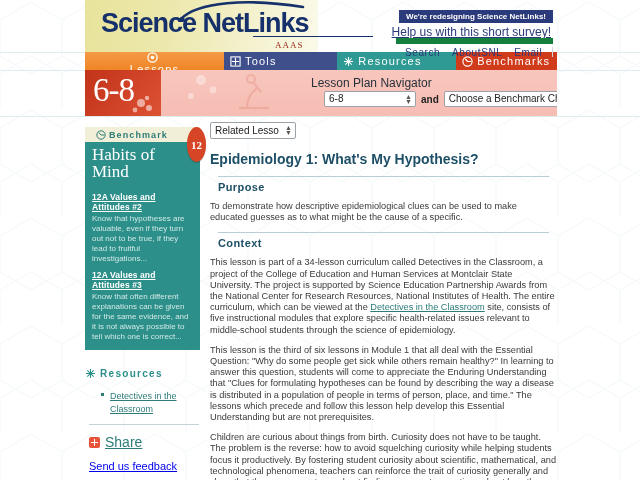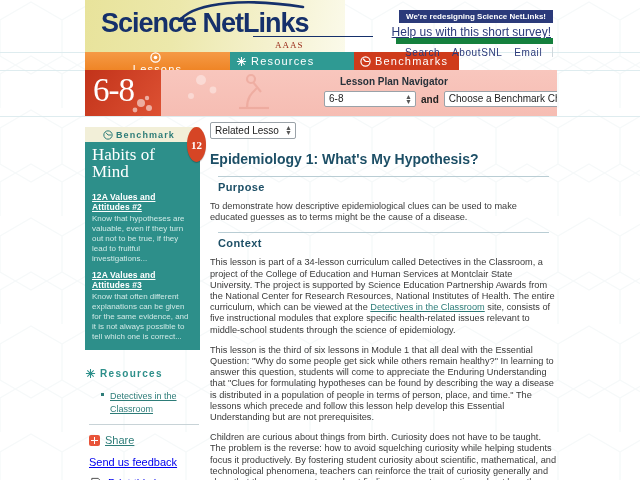--- a/index.html
+++ b/index.html
@@ -13,21 +13,21 @@
   
   #bg-hex{position:absolute;left:0;top:0;width:640px;height:480px;z-index:0;}
   #bg-lines{position:absolute;left:0;top:0;width:640px;height:480px;z-index:1;}
 
   
   #page{position:absolute;left:85px;top:0;width:472px;height:480px;z-index:3;background:transparent;}
 
   
   .masthead{position:relative;height:52px;}
   .mast-logo{
-    position:absolute;left:0;top:0;width:260px;height:52px;
+    position:absolute;left:0;top:0;width:233px;height:52px;
     background:linear-gradient(100deg,#e8e39b 0%,#ece8ab 35%,#f4f1cd 70%,#fbfaea 100%);
   }
   .logo-word{
     position:absolute;left:16px;top:8px;
     font-family:"Liberation Sans", sans-serif;
     font-weight:bold;font-size:27px;letter-spacing:-1px;
     color:#15306b;white-space:nowrap;
   }
   .logo-swoosh{position:absolute;left:92px;top:0px;}
   .logo-aaas{
@@ -79,22 +79,22 @@
   .grade-num{
     position:absolute;left:8px;top:2px;
     font-family:"Liberation Serif", serif;
     font-size:33px;color:#fff;letter-spacing:-1px;
   }
   .grade-right{
     position:absolute;left:76px;top:0;width:396px;height:46px;
     background:linear-gradient(180deg,#f8c6bd,#f6bdb3);
   }
   .lpn-label{
-    position:absolute;left:179px;top:6px;
-    font-size:10px;font-weight:bold;color:#27313a;white-space:nowrap;
+    position:absolute;left:150px;top:6px;
+    font-size:12px;font-weight:normal;color:#27313a;white-space:nowrap;
   }
   .lpn-row{position:absolute;left:163px;top:21px;display:flex;align-items:center;}
   .sel{
     -webkit-appearance:none;appearance:none;
     background:#fff;border:1px solid #9aa2a8;border-radius:2px;
     font-family:"Liberation Sans", sans-serif;font-size:10px;color:#222;
     height:16px;line-height:14px;padding:0 16px 0 4px;box-sizing:border-box;
   }
   .sel-wrap{position:relative;display:inline-block;}
   .sel-arrow{
@@ -107,21 +107,21 @@
 
   
   .cols{position:relative;width:472px;padding-top:11px;}
   .col-left{position:absolute;left:0;top:11px;width:120px;}
   .col-right{position:absolute;left:125px;top:6px;width:347px;}
 
   
   .bm-card{position:relative;width:115px;background:#2d8f8a;padding-bottom:8px;}
   .bm-head{
     height:15px;background:#f2efd8;
-    display:flex;align-items:center;padding-left:18px;box-sizing:border-box;
+    display:flex;align-items:center;padding-left:11px;box-sizing:border-box;
   }
   .bm-head-txt{font-size:9px;letter-spacing:1.1px;color:#2d7c78;font-weight:bold;}
   .bm-badge{
     position:absolute;right:-6px;top:0px;width:19px;height:35px;border-radius:50%;
     background:#d64525;color:#fff;font-family:"Liberation Serif",serif;
     font-size:11px;font-weight:bold;display:flex;align-items:center;justify-content:center;
     box-shadow:0 1px 1px rgba(0,0,0,.25);
   }
   .bm-title{
     font-family:"Liberation Serif", serif;
@@ -139,21 +139,21 @@
 
   
   .res-head{margin-top:18px;display:flex;align-items:center;}
   .res-head-txt{font-size:10px;letter-spacing:1.3px;color:#2d8f8a;font-weight:bold;}
   .res-list{margin:10px 0 0 16px;padding:0;list-style:none;}
   .res-list li{position:relative;padding-left:9px;margin-bottom:3px;}
   .res-bullet{position:absolute;left:0;top:4px;width:3px;height:3px;background:#2d7c78;}
   .res-list a{font-size:9px;color:#2d7c78;text-decoration:underline;line-height:11px;}
   .res-rule{margin:9px 0 0 4px;width:110px;height:1px;background:#c8d3d7;}
   .act-row{display:flex;align-items:center;margin-top:9px;padding-left:4px;}
-  .act-row a{font-size:11px;color:#2d7c78;text-decoration:underline;text-align:center;}
+  .act-row a{font-size:14px;color:#2d7c78;text-decoration:underline;text-align:center;}
   .share-icon{
     width:11px;height:11px;background:#e8543a;border-radius:2px;margin-right:5px;
     position:relative;flex:0 0 auto;
   }
   .share-icon:before,.share-icon:after{
     content:"";position:absolute;background:#fff;
   }
   .share-icon:before{left:5px;top:2px;width:1px;height:7px;}
   .share-icon:after{left:2px;top:5px;width:7px;height:1px;}
   .feedback-row{margin-top:10px;padding-left:4px;}
@@ -224,20 +224,27 @@
   </div>
 
   <div class="mainnav">
     <div class="navitem nav-lessons">
       <svg class="navicon" viewBox="0 0 12 12" xmlns="http://www.w3.org/2000/svg">
         <circle cx="6" cy="6" r="5" fill="none" stroke="#fff" stroke-width="1.4"></circle>
         <circle cx="6" cy="6" r="2" fill="#fff"></circle>
       </svg>
       <span>Lessons</span>
     </div>
+    <div class="navitem nav-tools">
+      <svg class="navicon" viewBox="0 0 12 12" xmlns="http://www.w3.org/2000/svg">
+        <rect x="1" y="1" width="10" height="10" fill="none" stroke="#fff" stroke-width="1.2"></rect>
+        <path d="M6 2 V10 M2 6 H10" stroke="#fff" stroke-width="1.2"></path>
+      </svg>
+      <span>Tools</span>
+    </div>
     <div class="navitem nav-resources">
       <svg class="navicon" viewBox="0 0 12 12" xmlns="http://www.w3.org/2000/svg">
         <g stroke="#fff" stroke-width="1.1">
           <path d="M6 1 V11 M1 6 H11 M2.5 2.5 L9.5 9.5 M9.5 2.5 L2.5 9.5"></path>
         </g>
         <circle cx="6" cy="6" r="1.8" fill="#fff"></circle>
       </svg>
       <span>Resources</span>
     </div>
     <div class="navitem nav-benchmarks">
@@ -365,21 +372,21 @@
           <select class="sel sel-related">
             <option>Related Lessons</option>
           </select>
           <span class="sel-arrow">▲<br>▼</span>
         </span>
       </div>
 
       <h1 class="lesson-title">Epidemiology 1: What's My Hypothesis?</h1>
 
       <h2 class="sec">Purpose</h2>
-      <p class="body">To demonstrate how descriptive epidemiological clues can be used to make educated guesses as to terms might be the cause of a disease.</p>
+      <p class="body">To demonstrate how descriptive epidemiological clues can be used to make educated guesses as to what might be the cause of a specific.</p>
 
       <h2 class="sec">Context</h2>
       <p class="body">
         <span>This lesson is part of a 34-lesson curriculum called Detectives in the Classroom, a project of the College of Education and Human Services at Montclair State University. The project is supported by Science Education Partnership Awards from the National Center for Research Resources, National Institutes of Health. The entire curriculum, which can be viewed at the </span><a href="#">Detectives in the Classroom</a><span> site, consists of five instructional modules that explore specific health-related issues relevant to middle-school students through the science of epidemiology.</span>
       </p>
       <p class="body">This lesson is the third of six lessons in Module 1 that all deal with the Essential Question: "Why do some people get sick while others remain healthy?" In learning to answer this question, students will come to appreciate the Enduring Understanding that "Clues for formulating hypotheses can be found by describing the way a disease is distributed in a population of people in terms of person, place, and time." The lessons which precede and follow this lesson help develop this Essential Understanding but are not prerequisites.</p>
       <p class="body">Children are curious about things from birth. Curiosity does not have to be taught. The problem is the reverse: how to avoid squelching curiosity while helping students focus it productively. By fostering student curiosity about scientific, mathematical, and technological phenomena, teachers can reinforce the trait of curiosity generally and show that there are ways to go about finding answers to questions about how the world works. Students will gradually come to see that some ways of satisfying one's curiosity are better than others and that finding good answers and solutions is as much fun as raising good questions.</p>
 
     </div>
   </div>

